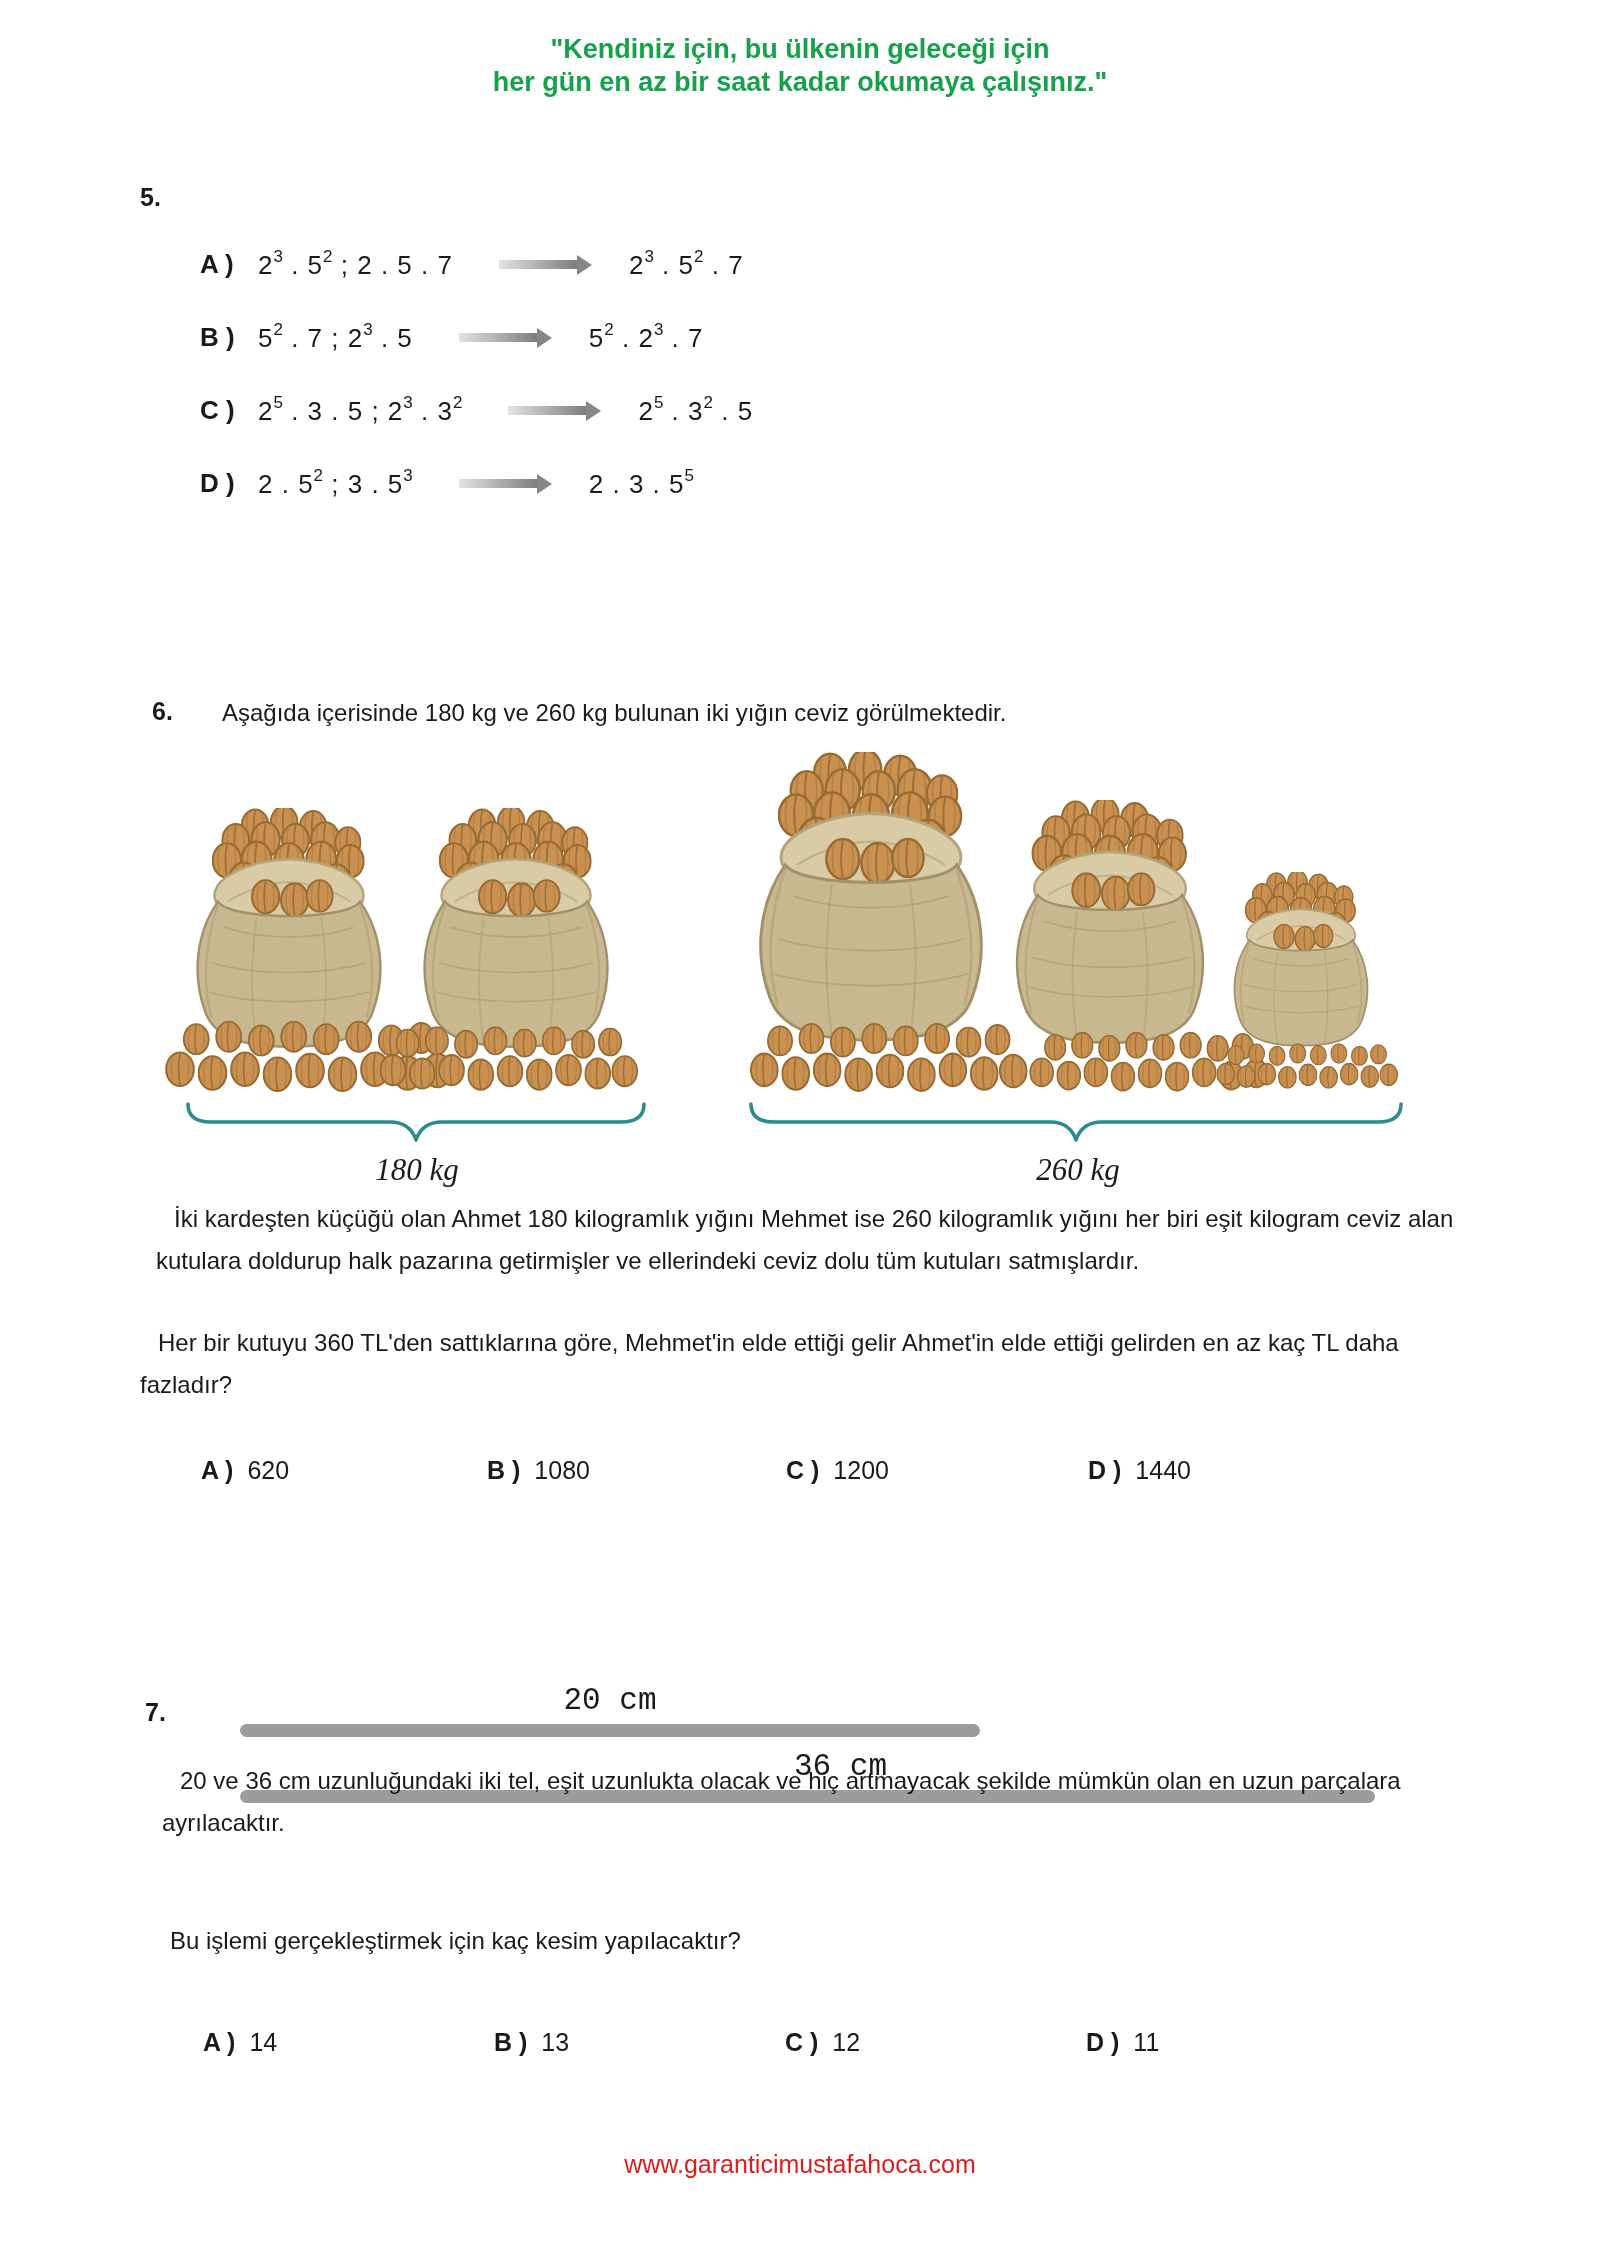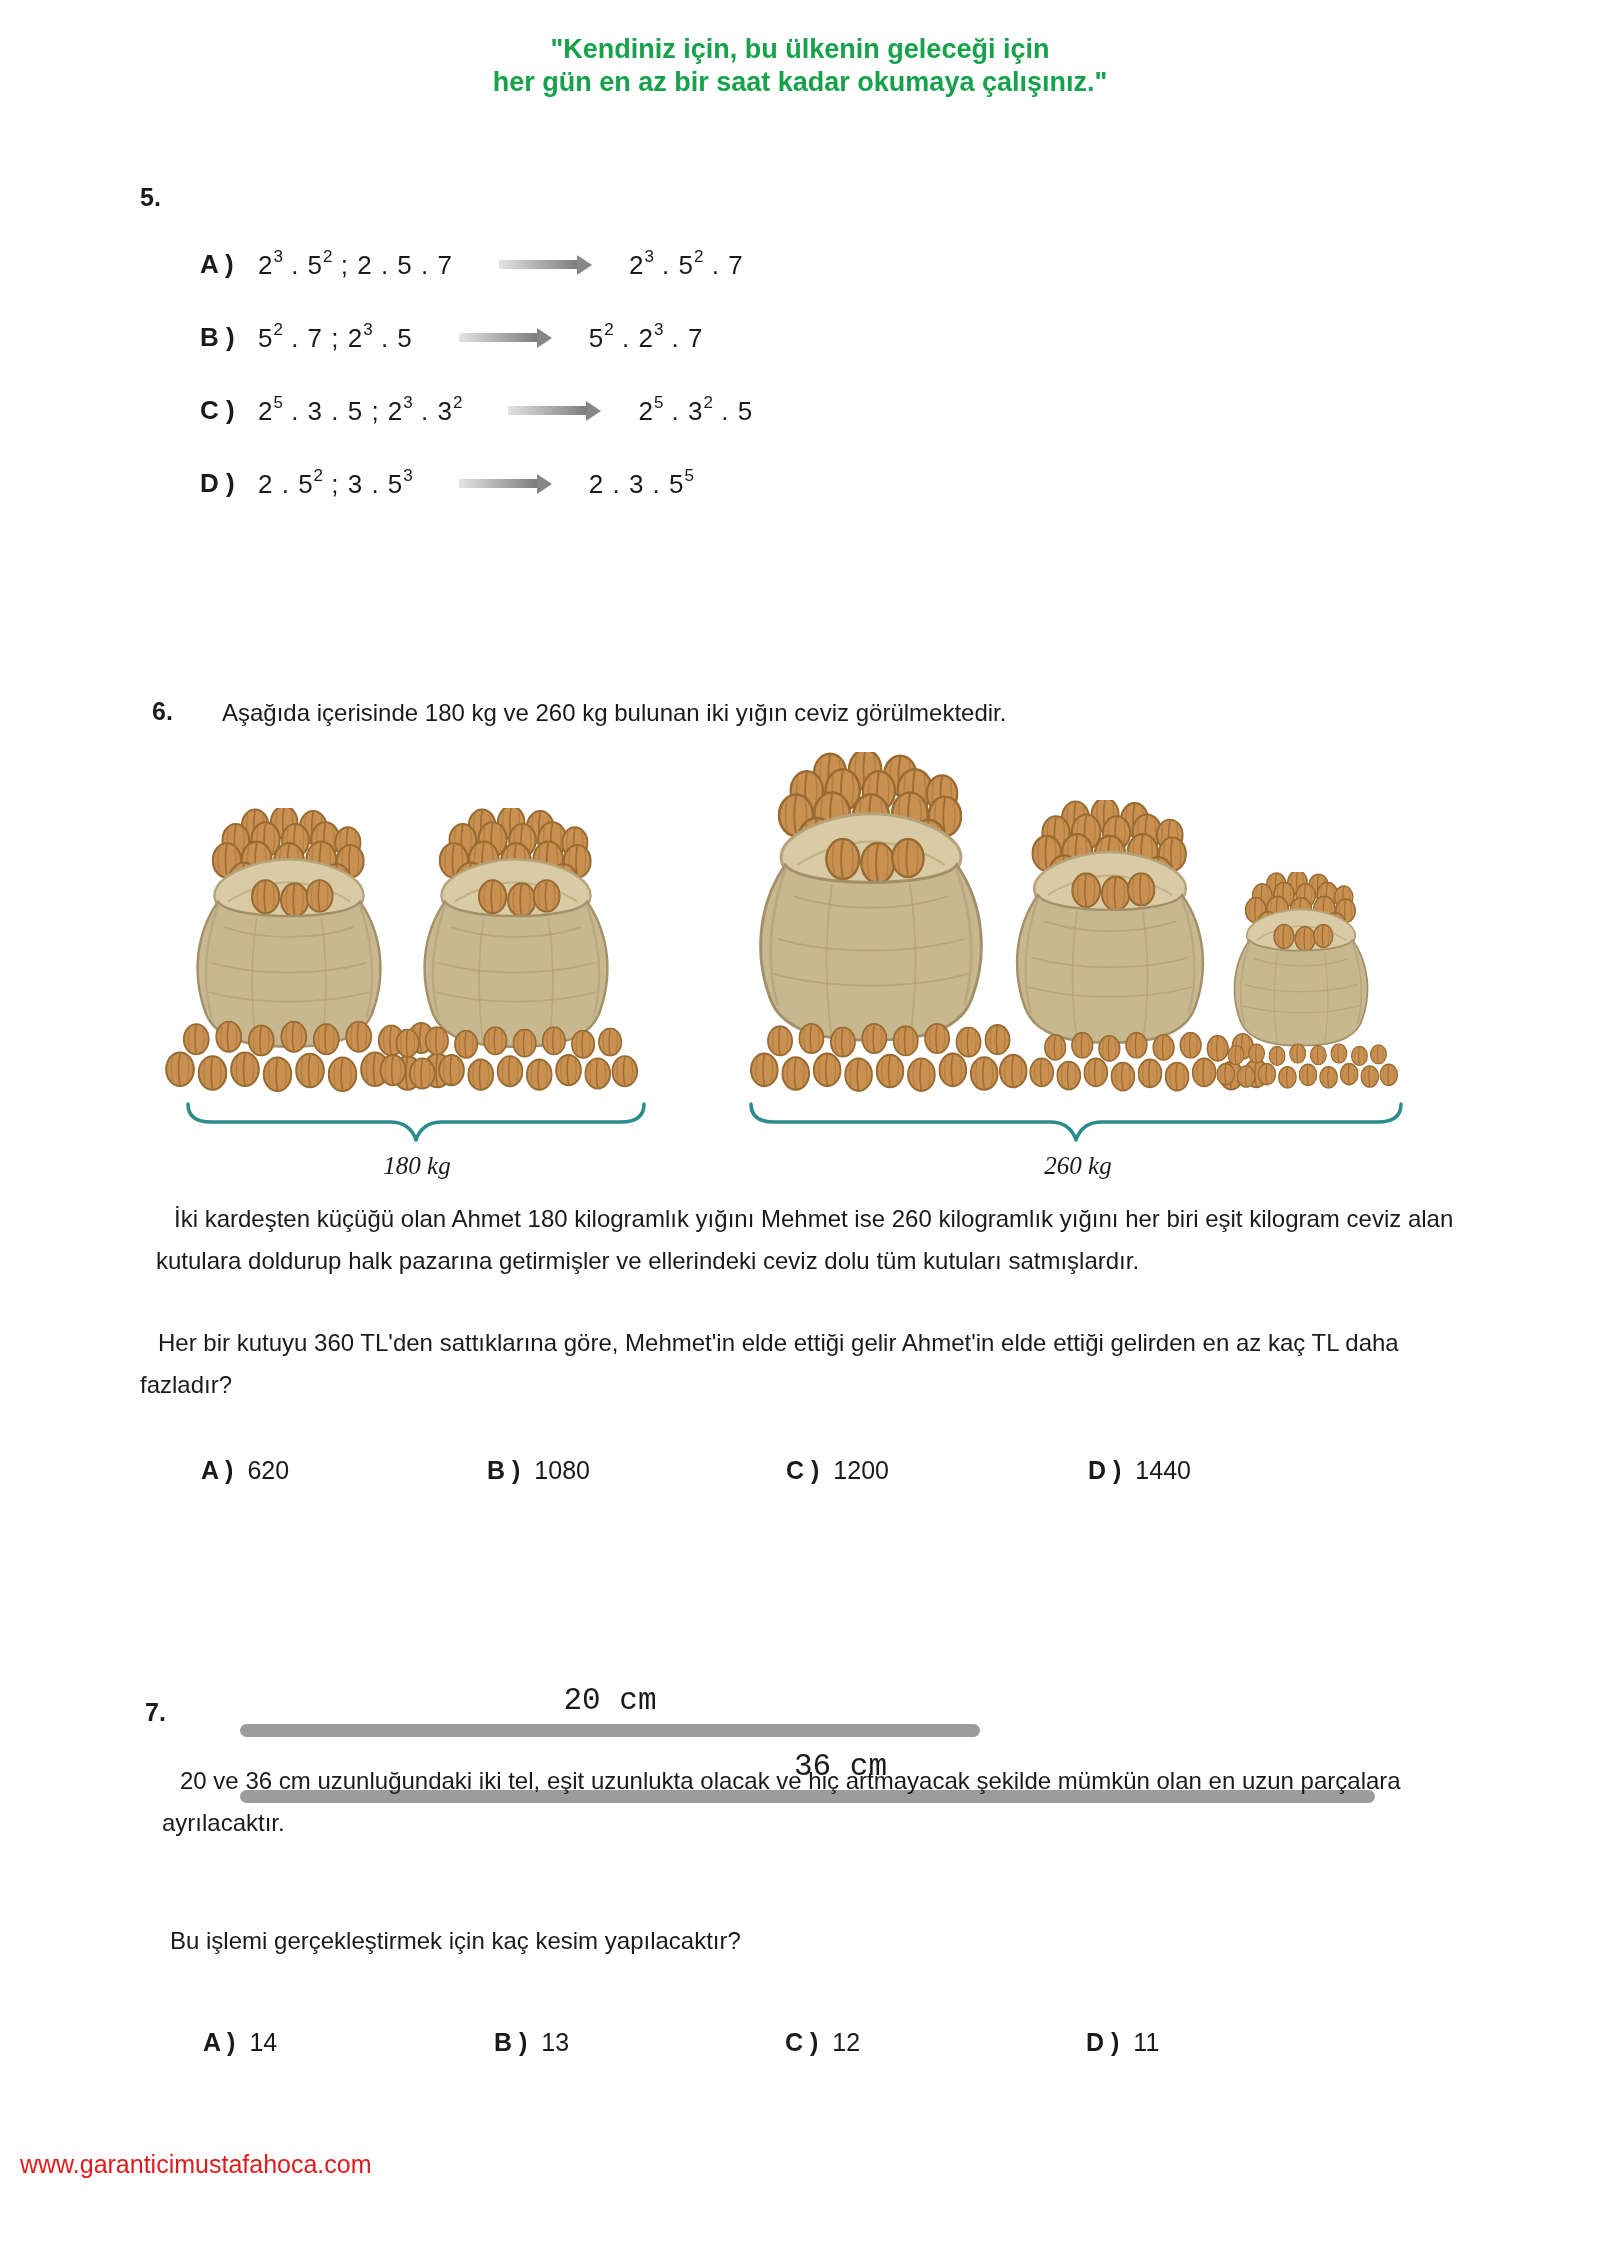--- a/index.html
+++ b/index.html
@@ -30,24 +30,24 @@
     background:linear-gradient(to right,#e3e3e3,#7d7d7d);}
   .arrow .head{position:absolute;right:-15px;top:-5.5px;width:0;height:0;
     border-left:15px solid #868686;border-top:10px solid transparent;border-bottom:10px solid transparent;}
   .mrow .result{margin-left:52px;}
   
   .opt{display:flex;align-items:baseline;font-size:25px;}
   .opt .opt-label{font-weight:bold;margin-right:14px;}
   
   .para{font-size:24px;line-height:42px;text-indent:18px;}
   
-  .kg-label{font-family:"Liberation Serif", serif;font-style:italic;font-size:25px;text-align:center;width:220px;margin-left:-110px;}
+  .kg-label{font-family:"Liberation Serif", serif;font-style:italic;font-size:31px;text-align:center;width:220px;margin-left:-110px;}
   .cm-label{font-family:Liberation Mono, monospace;font-size:31px;text-align:center;width:160px;margin-left:-80px;}
   .wirebar{background:var(--bar-gray,#9c9c9c);height:13px;border-radius:7px;}
-  .footer-url{left:0;right:0;color:var(--footer-red,#e01b1b);font-size:25px;padding-left:20px;}
+  .footer-url{left:0;right:0;text-align:center;color:var(--footer-red,#e01b1b);font-size:25px;}
   svg .brace-path{stroke:var(--brace-teal,#2b8c8c);stroke-width:3.5;fill:none;stroke-linecap:round;stroke-linejoin:round;}
 </style>
 </head>
 <body>
 
 <svg width="0" height="0" style="position:absolute" aria-hidden="true">
   <defs>
     <symbol id="nut" viewBox="0 0 20 24">
       <ellipse cx="10" cy="12" rx="9.2" ry="11.2" fill="#ca9050" stroke="#986b33" stroke-width="1.4"></ellipse>
       <path d="M10 1.5 C8.6 9 8.6 15 10 22.5" fill="none" stroke="#9c6f36" stroke-width="1.1"></path>

